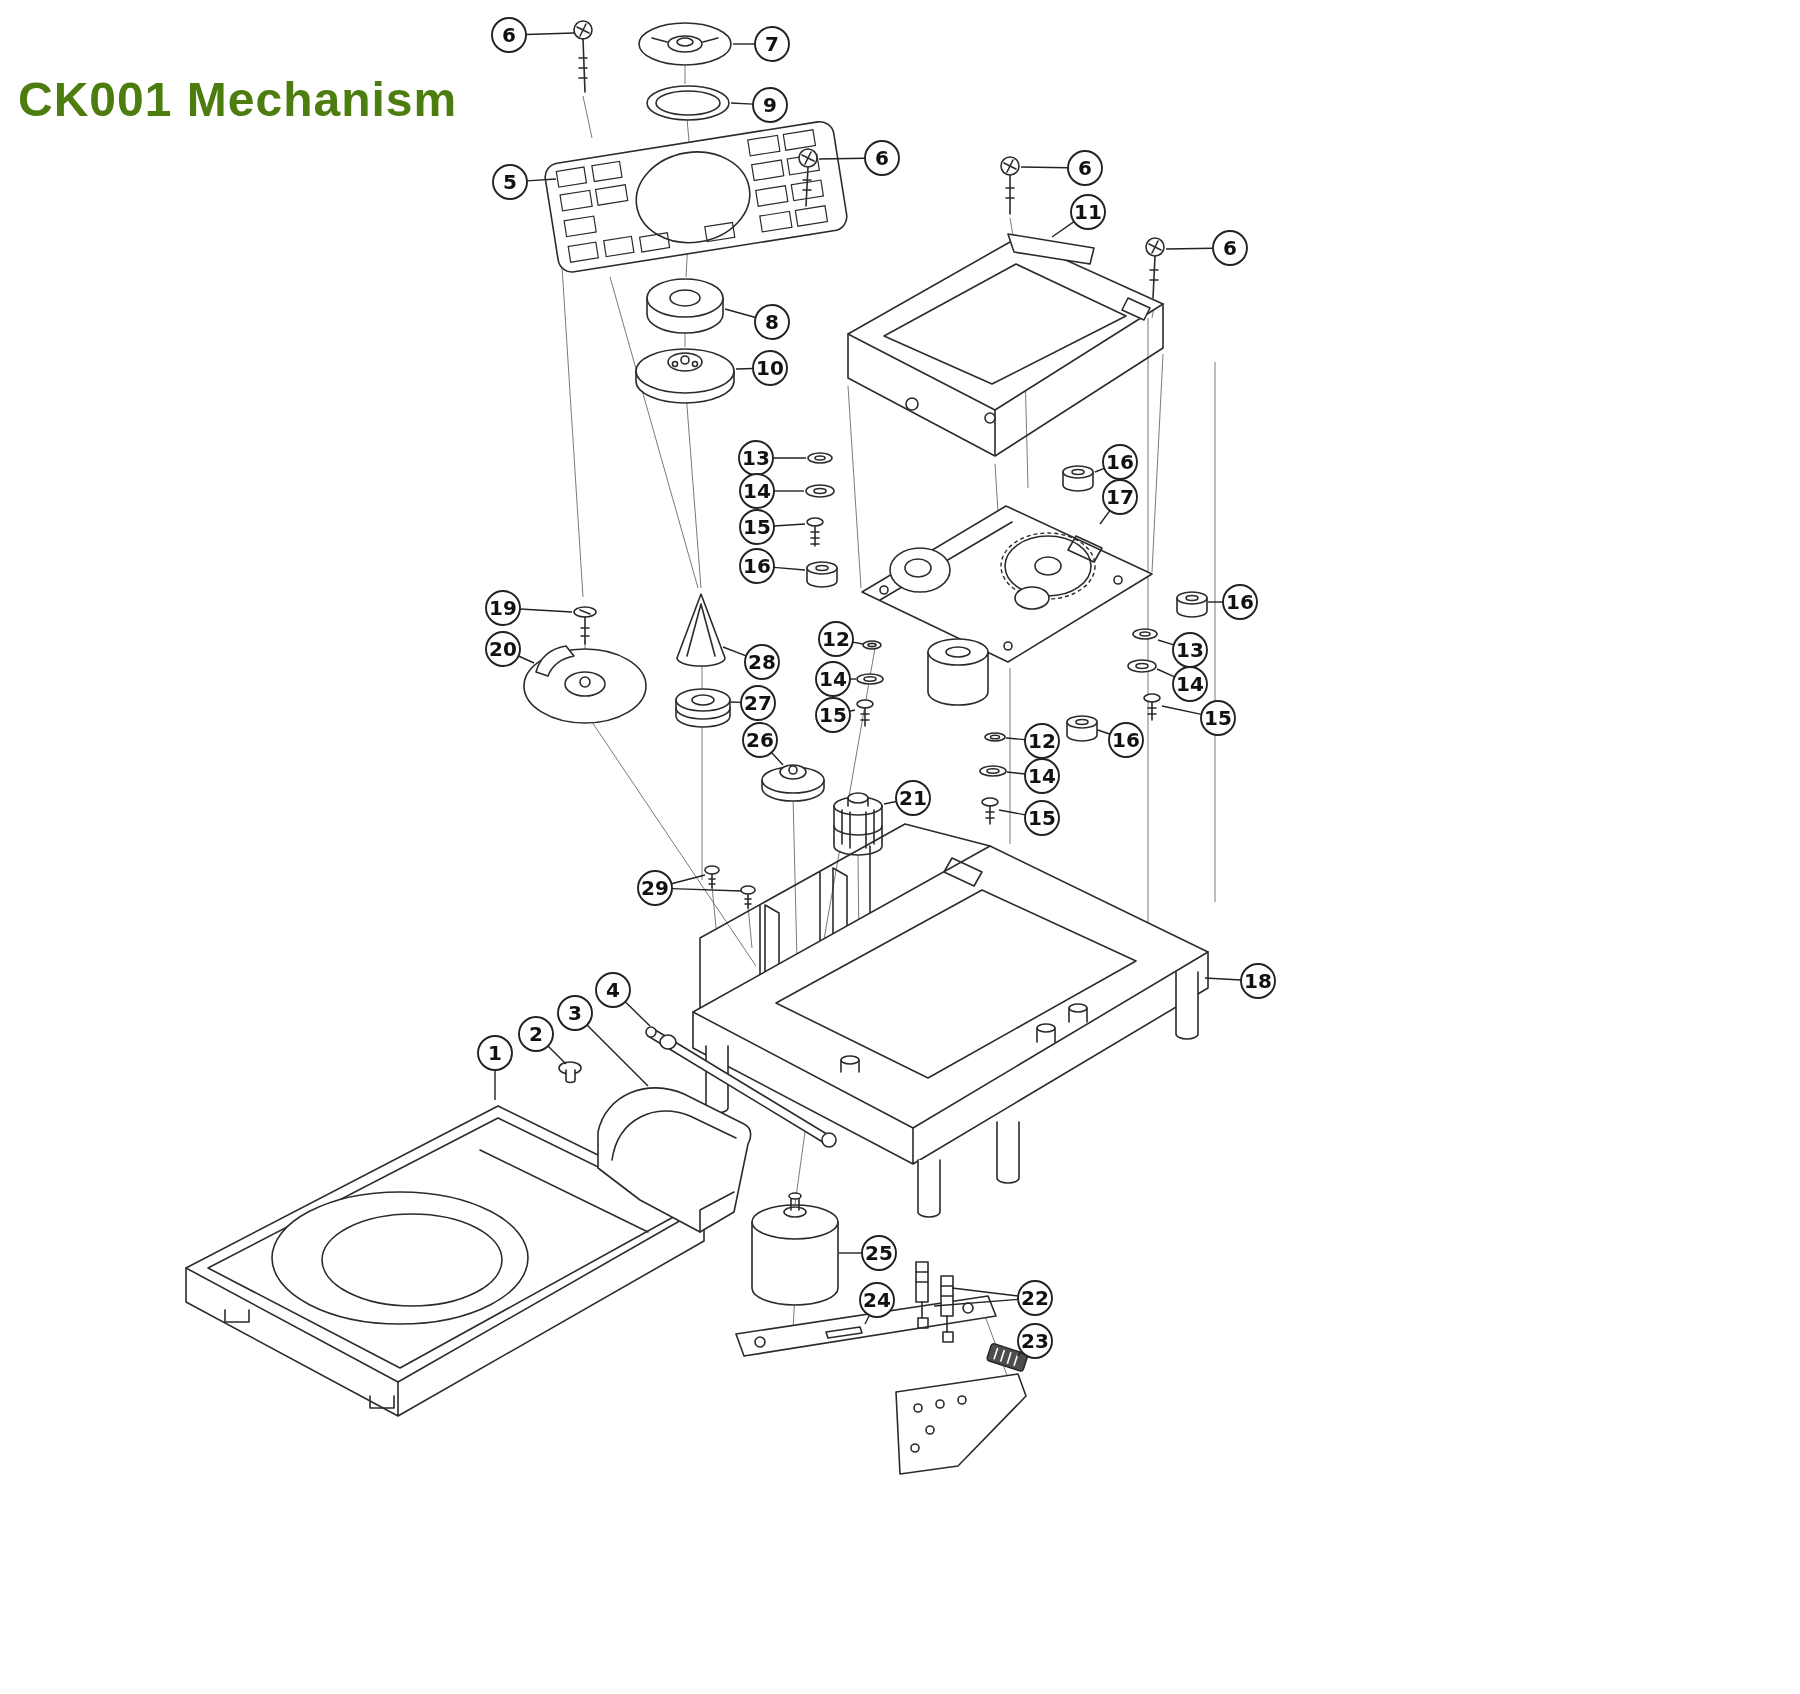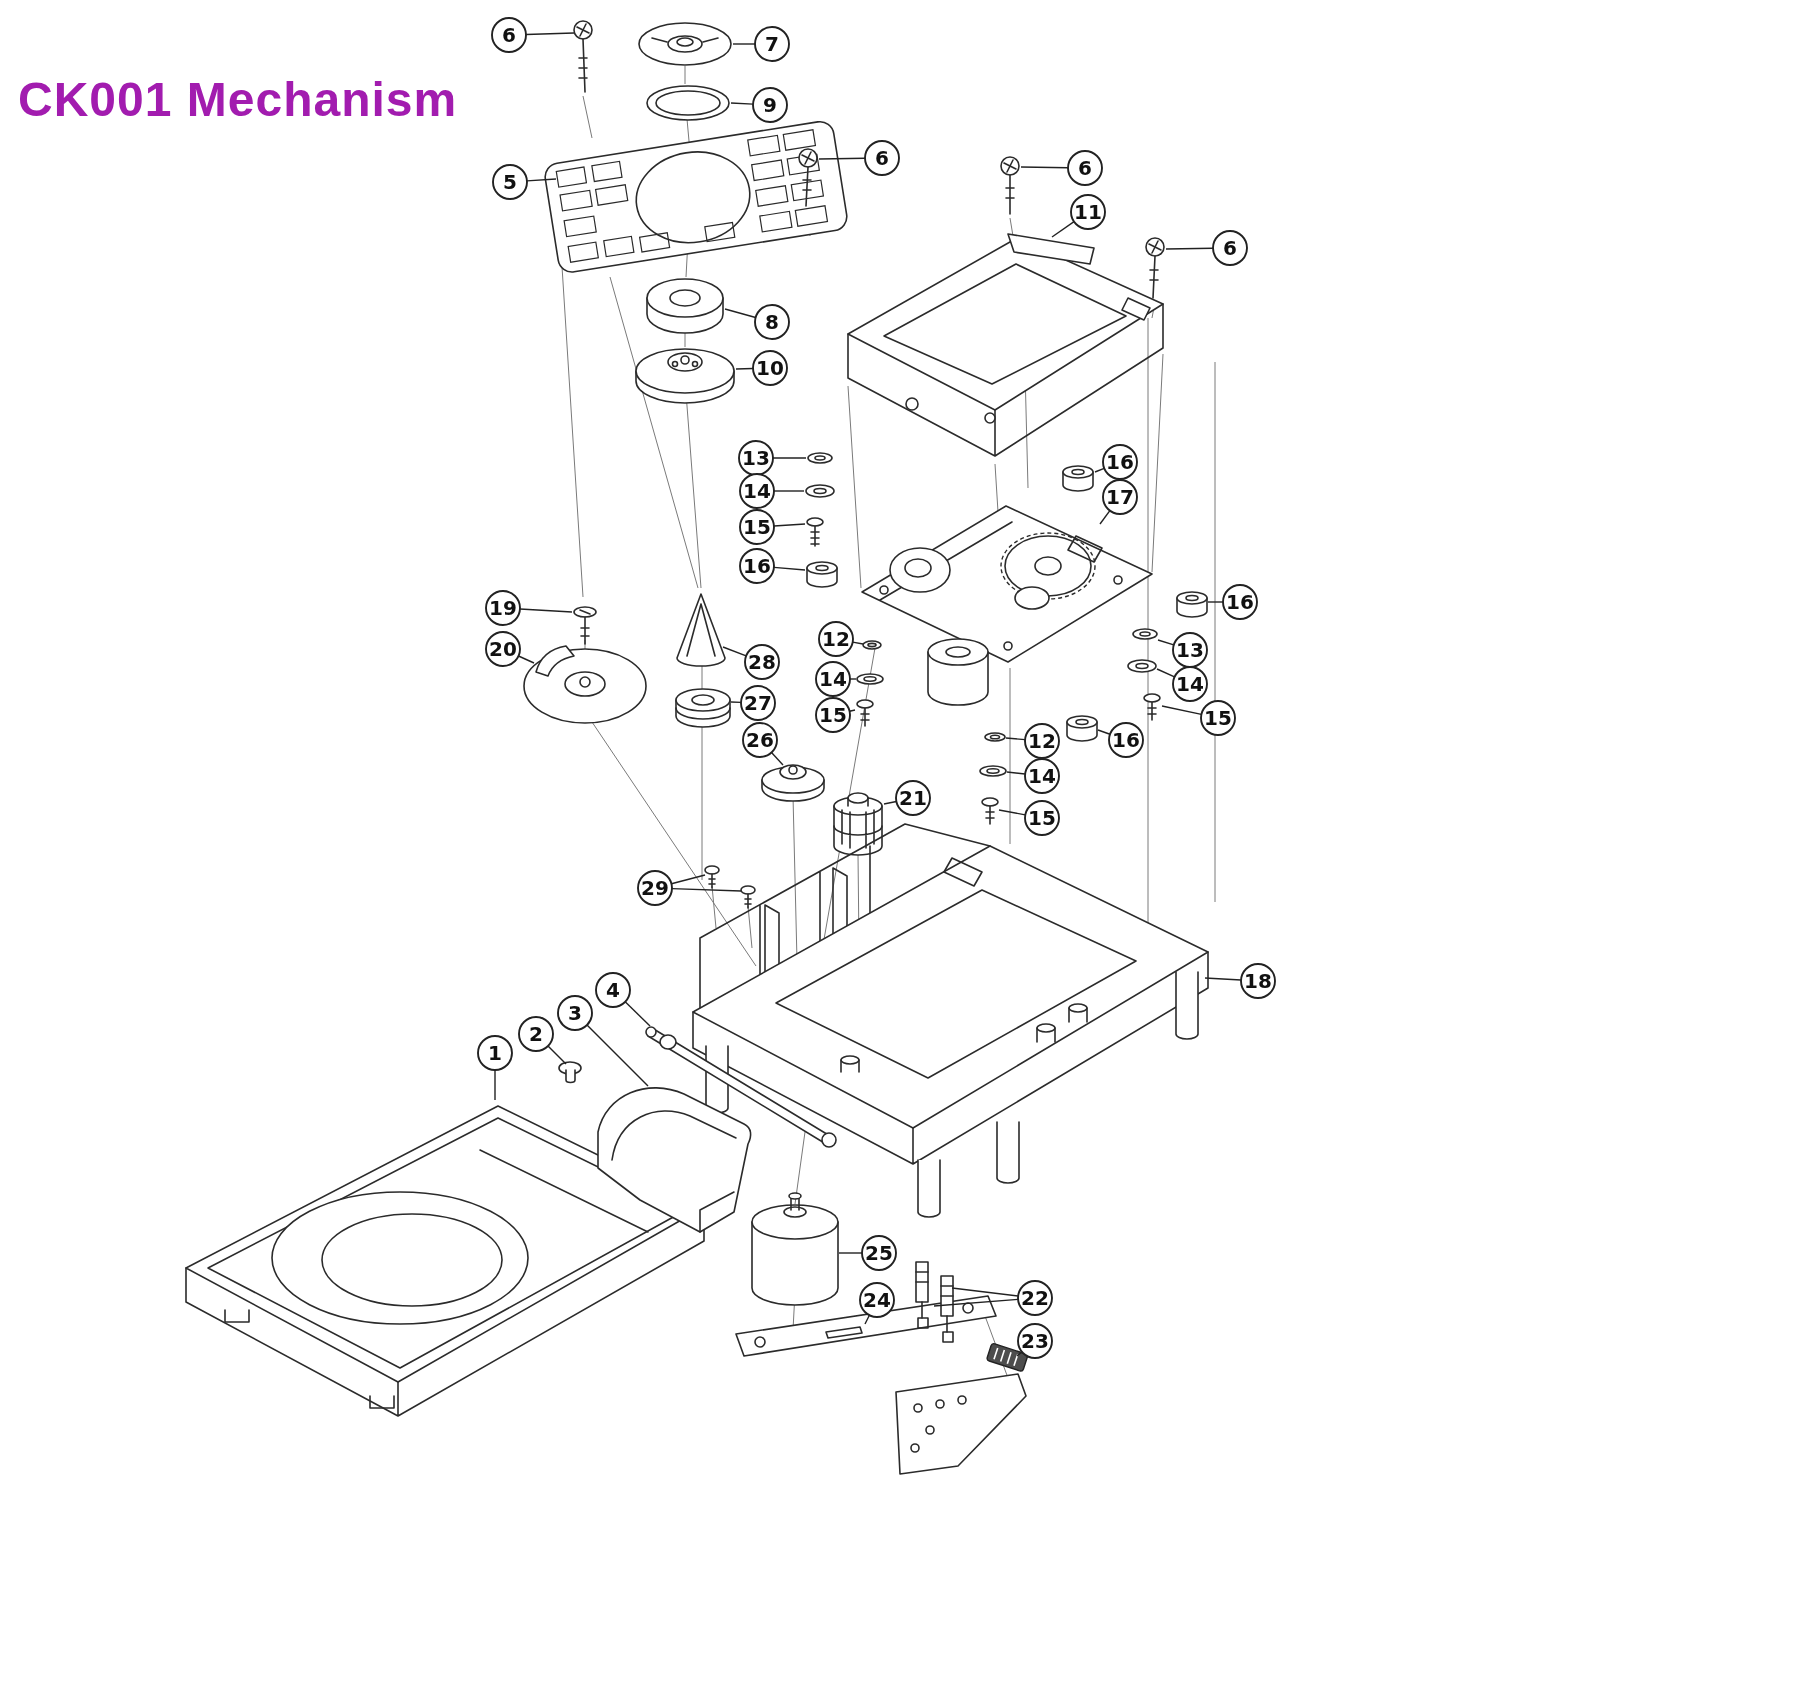--- a/index.html
+++ b/index.html
@@ -1,18 +1,18 @@
 <!DOCTYPE html>
 <html><head>
 <meta charset="utf-8">
 <style>
   html,body{margin:0;padding:0;background:#fff;}
   .page{position:relative;width:1800px;height:1694px;background:#fff;overflow:hidden;
         font-family:"Liberation Sans",sans-serif;}
-  .title{position:absolute;left:18px;top:72px;font-size:48px;font-weight:700;color:#a21caf;
+  .title{position:absolute;left:18px;top:72px;font-size:48px;font-weight:700;color:#4d7c0f;
          letter-spacing:1px;}
   svg{position:absolute;left:0;top:0;}
   .ln{fill:none;stroke:#2b2b2b;stroke-width:1.6;stroke-linejoin:round;stroke-linecap:round;}
   .fw{fill:#fff;stroke:#2b2b2b;stroke-width:1.6;stroke-linejoin:round;stroke-linecap:round;}
   .cell{fill:none;stroke:#2b2b2b;stroke-width:1.2;}
   .thin{fill:none;stroke:#7a7a7a;stroke-width:1;}
   .teeth{fill:none;stroke:#2b2b2b;stroke-width:1.4;stroke-dasharray:4 3;}
   .dark{fill:#4d4d4d;stroke:#222;stroke-width:1.4;}
   .hatch{stroke:#fff;stroke-width:1.6;}
   .bubble{fill:#fff;stroke:#222;stroke-width:1.9;}

